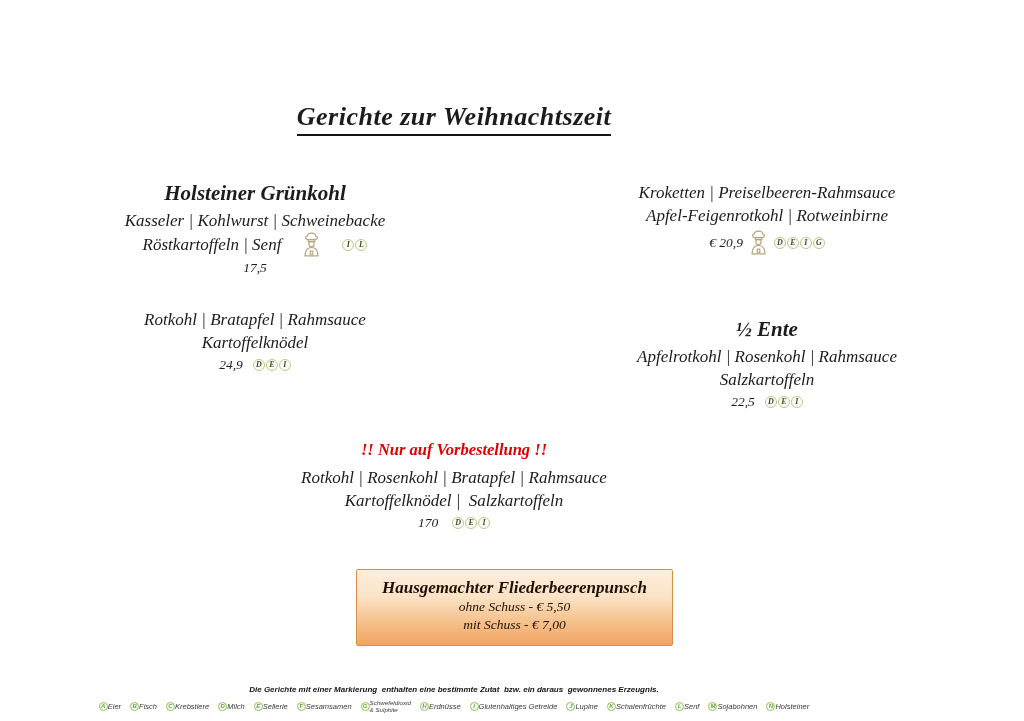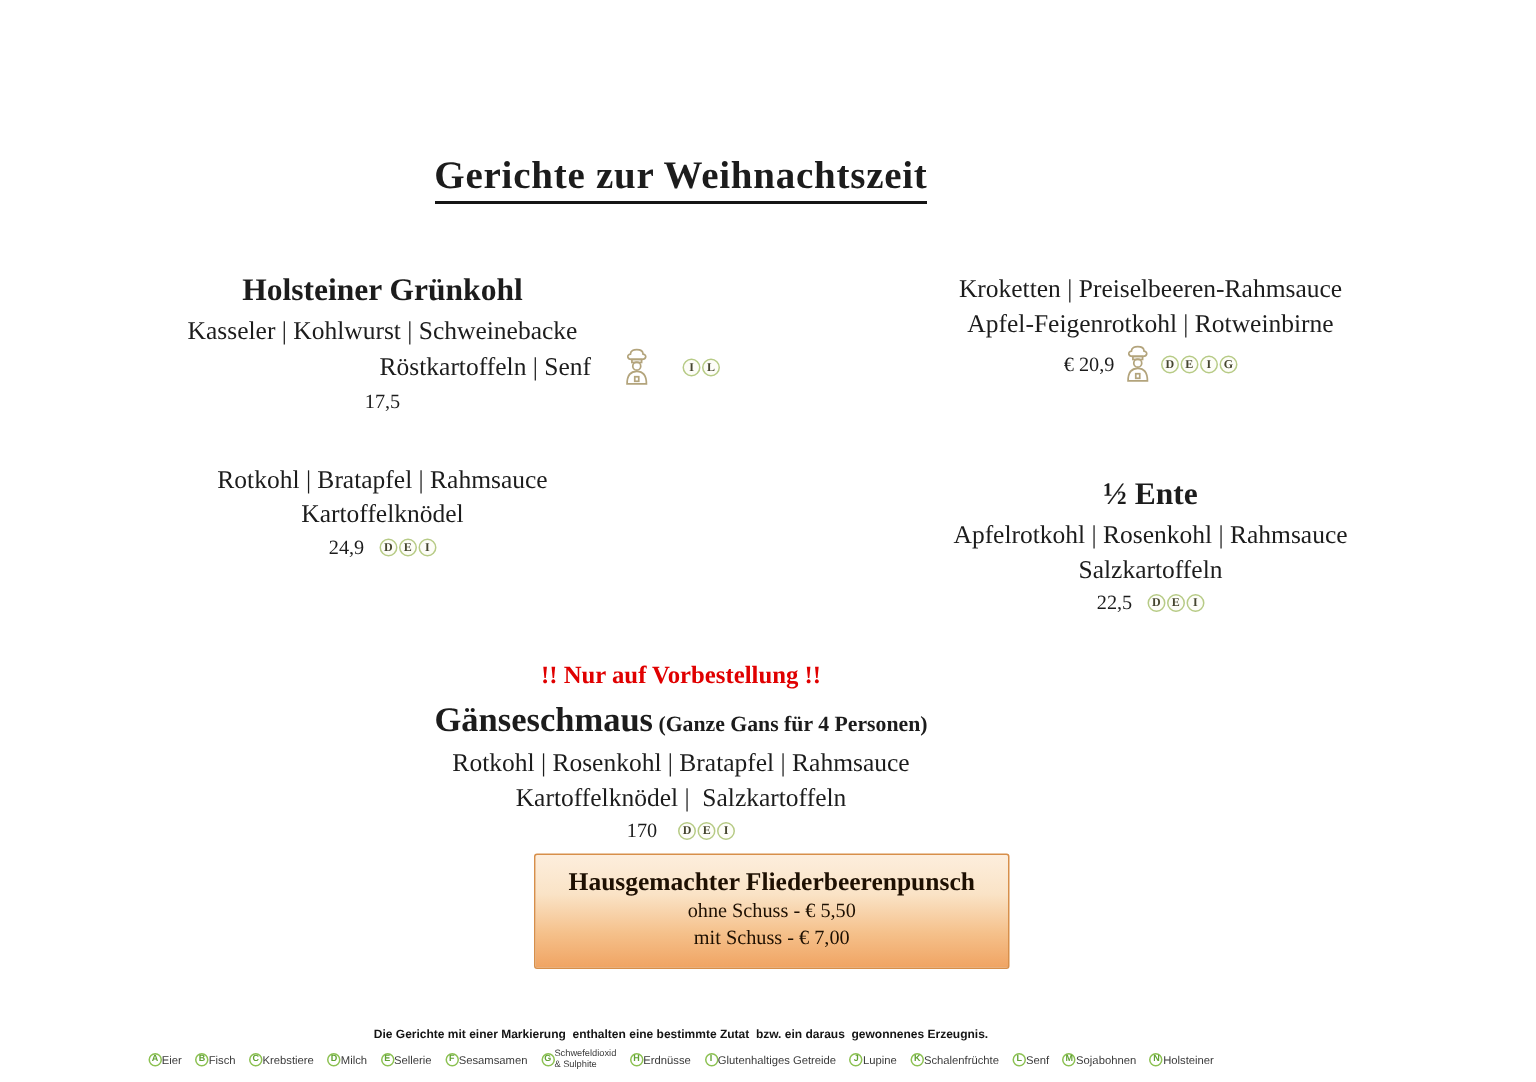--- a/index.html
+++ b/index.html
@@ -1,33 +1,33 @@
 <!DOCTYPE html>
 <html><head>
 <meta charset="utf-8">
 <style>
   * { margin:0; padding:0; box-sizing:border-box; }
   html,body { background:#ffffff; }
   .page {
     position:relative; width:908px; height:721px; background:#ffffff;
-    font-family:"Liberation Serif", serif; color:#1c1c1c; overflow:hidden;
+    font-family:"Liberation Serif", serif; color:#1c1c1c; overflow:hidden;font-style:italic;
   }
   .menu-title {
     position:absolute; top:102px; left:0; width:100%; text-align:center;
     font-size:26px; font-weight:bold; letter-spacing:0.5px;
   }
   .menu-title .underlined { border-bottom:2.5px solid #151515; padding-bottom:2px; display:inline-block; }
 
   .dish { position:absolute; text-align:center; }
   .dish-col-left  { left:30px;  width:450px; }
   .dish-col-right { left:547px; width:440px; }
   .dish-name { font-size:21px; font-weight:bold; line-height:1.2; margin-bottom:3px; white-space:pre; }
   .dish-name .name-suffix { font-size:14.5px; }
   .dish-line { font-size:17px; line-height:1.36; white-space:pre; }
-  .dish-line-flex { display:flex; align-items:center; justify-content:flex-end; gap:21px; }
+  .dish-line-flex { display:flex; align-items:center; justify-content:center; gap:21px; }
   .price-row { margin-top:3px; font-size:13.5px; display:flex; align-items:center; justify-content:center; gap:10px; }
 
   .chef-icon { width:19px; height:25px; display:inline-block; vertical-align:middle; }
 
   .chips { display:inline-flex; gap:1px; align-items:center; }
   .chip {
     width:12px; height:12px; border:1px solid #b7cb86; border-radius:50%;
     background:#fdfdf8; color:#45452f; font-size:8px; font-weight:bold;
     display:inline-flex; align-items:center; justify-content:center;
     font-family:"Liberation Serif", serif; line-height:1;
@@ -143,21 +143,20 @@
         <span class="chip">D</span>
         <span class="chip">E</span>
         <span class="chip">I</span>
       </span>
     </div>
   </div>
 
   <div class="preorder-note">!! Nur auf Vorbestellung !!</div>
 
   <div class="dish feast">
-    <div class="dish-name"><span>Gänseschmaus</span><span class="name-suffix"> (Ganze Gans für 4 Personen)</span></div>
     <div class="dish-line">Rotkohl | Rosenkohl | Bratapfel | Rahmsauce</div>
     <div class="dish-line">Kartoffelknödel |  Salzkartoffeln</div>
     <div class="price-row" style="gap:14px;">
       <span>170</span>
       <span class="chips">
         <span class="chip">D</span>
         <span class="chip">E</span>
         <span class="chip">I</span>
       </span>
     </div>

